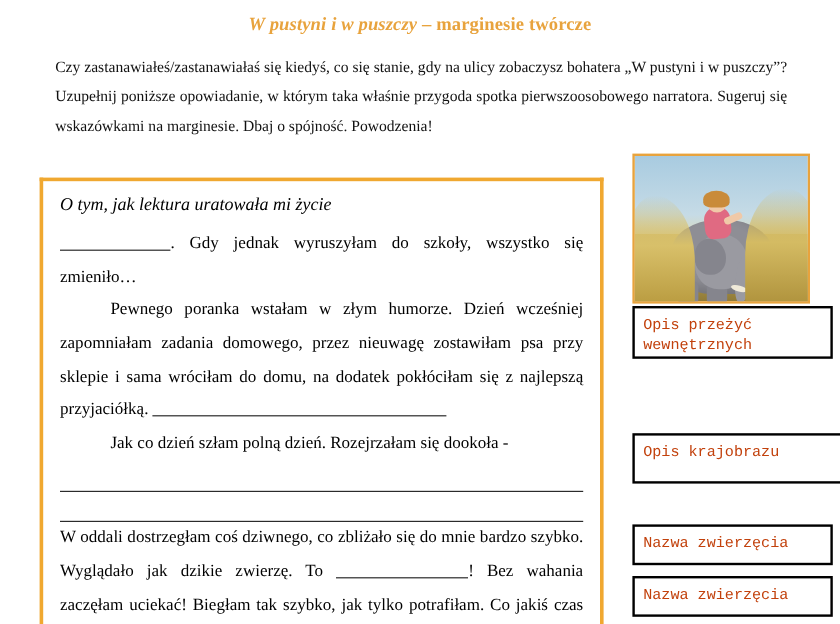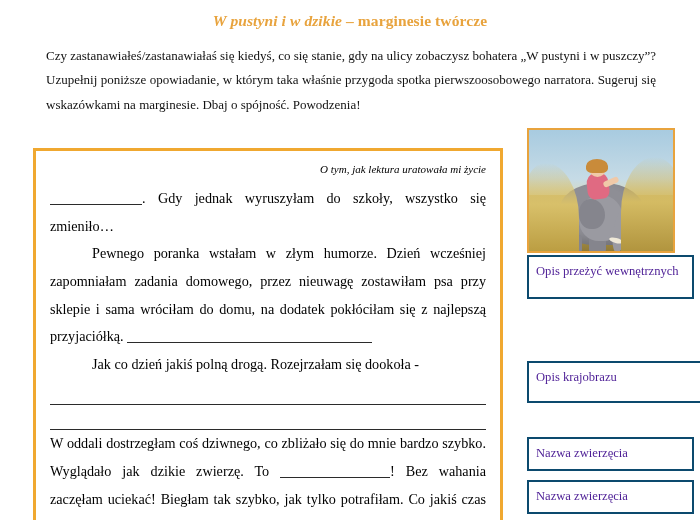--- a/index.html
+++ b/index.html
@@ -53,23 +53,23 @@
     border: 3px solid #f0a830;
     border-bottom: none;
     box-sizing: border-box;
     background: #ffffff;
     overflow: hidden;
   }
   .story-inner {
     padding: 8px 14px 0 14px;
   }
   .story-heading {
-    text-align: right;
+    text-align: left;
     font-style: italic;
-    font-size: 11px;
+    font-size: 15px;
     margin: 4px 0 10px 0;
   }
   .story-para {
     font-size: 14.2px;
     line-height: 1.95;
     text-align: justify;
     margin: 0 0 0 0;
   }
   .story-para.indent {
     text-indent: 42px;
@@ -173,39 +173,40 @@
   .girl-arm {
     position: absolute; left: 74px; bottom: 66px;
     width: 16px; height: 6px; background: #f0c9a8;
     border-radius: 4px; transform: rotate(-24deg);
   }
 
   
   .note {
     position: absolute;
     box-sizing: border-box;
-    border: 2px solid #0c4a6e;
+    border: 2px solid #000000;
     background: #ffffff;
     font-size: 12.6px;
-    color: #4c1d95;
+    color: #c2410c;
     padding: 6px 7px;
     line-height: 1.35;
+    font-family: Liberation Mono, monospace;
   }
   .note-1 { left: 527px; top: 243px; width: 167px; height: 44px; }
   .note-2 { left: 527px; top: 349px; width: 182px; height: 42px; }
   .note-3 { left: 527px; top: 425px; width: 167px; height: 34px; }
   .note-4 { left: 527px; top: 468px; width: 167px; height: 34px; }
 </style>
 </head>
 <body>
 
 <div class="page">
 
   <div class="doc-title">
-    <span>W pustyni i w dzikie</span><span class="plain"> – marginesie twórcze</span>
+    <span>W pustyni i w puszczy</span><span class="plain"> – marginesie twórcze</span>
   </div>
 
   <div class="intro">
     <p>Czy zastanawiałeś/zastanawiałaś się kiedyś, co się stanie, gdy na ulicy zobaczysz bohatera „W pustyni i w puszczy”? Uzupełnij poniższe opowiadanie, w którym taka właśnie przygoda spotka pierwszoosobowego narratora. Sugeruj się wskazówkami na marginesie. Dbaj o spójność. Powodzenia!</p>
   </div>
 
   <div class="story-box">
     <div class="story-inner">
 
       <div class="story-heading">O tym, jak lektura uratowała mi życie</div>
@@ -213,21 +214,21 @@
       <div class="story-para">
         <span class="gap" style="width:92px"></span><span>. Gdy jednak wyruszyłam do szkoły, wszystko się zmieniło…</span>
       </div>
 
       <div class="story-para indent">
         <span>Pewnego poranka wstałam w złym humorze. Dzień wcześniej zapomniałam zadania domowego, przez nieuwagę zostawiłam psa przy sklepie i sama wróciłam do domu, na dodatek pokłóciłam się z najlepszą przyjaciółką.</span>
         <span class="gap" style="width:245px"></span>
       </div>
 
       <div class="story-para indent">
-        <span>Jak co dzień jakiś polną drogą. Rozejrzałam się dookoła -</span>
+        <span>Jak co dzień szłam polną dzień. Rozejrzałam się dookoła -</span>
       </div>
 
       <div class="fullline"></div>
       <div class="fullline"></div>
 
       <div class="story-para">
         <span>W oddali dostrzegłam coś dziwnego, co zbliżało się do mnie bardzo szybko. Wyglądało jak dzikie zwierzę. To </span><span class="gap" style="width:110px"></span><span>! Bez wahania zaczęłam uciekać! Biegłam tak szybko, jak tylko potrafiłam. Co jakiś czas oglądałam się za siebie. </span>
       </div>
 
     </div>

